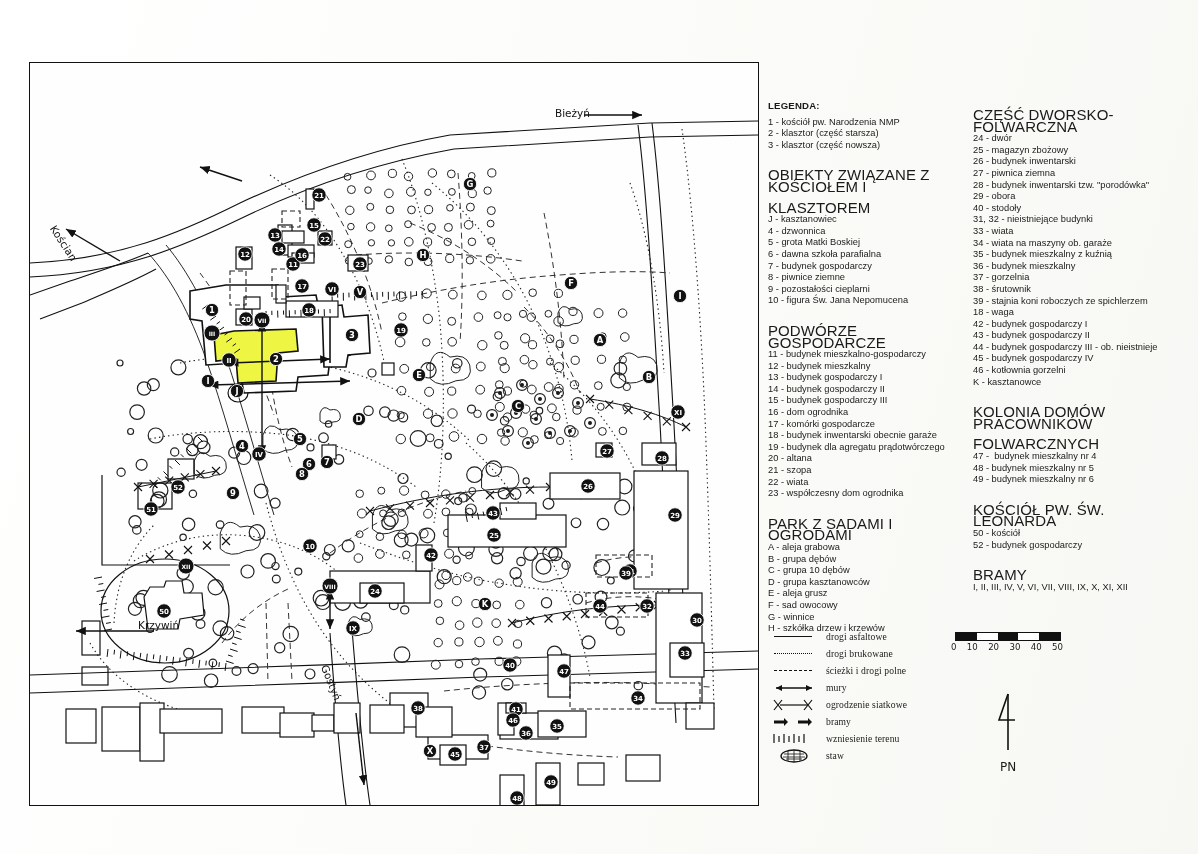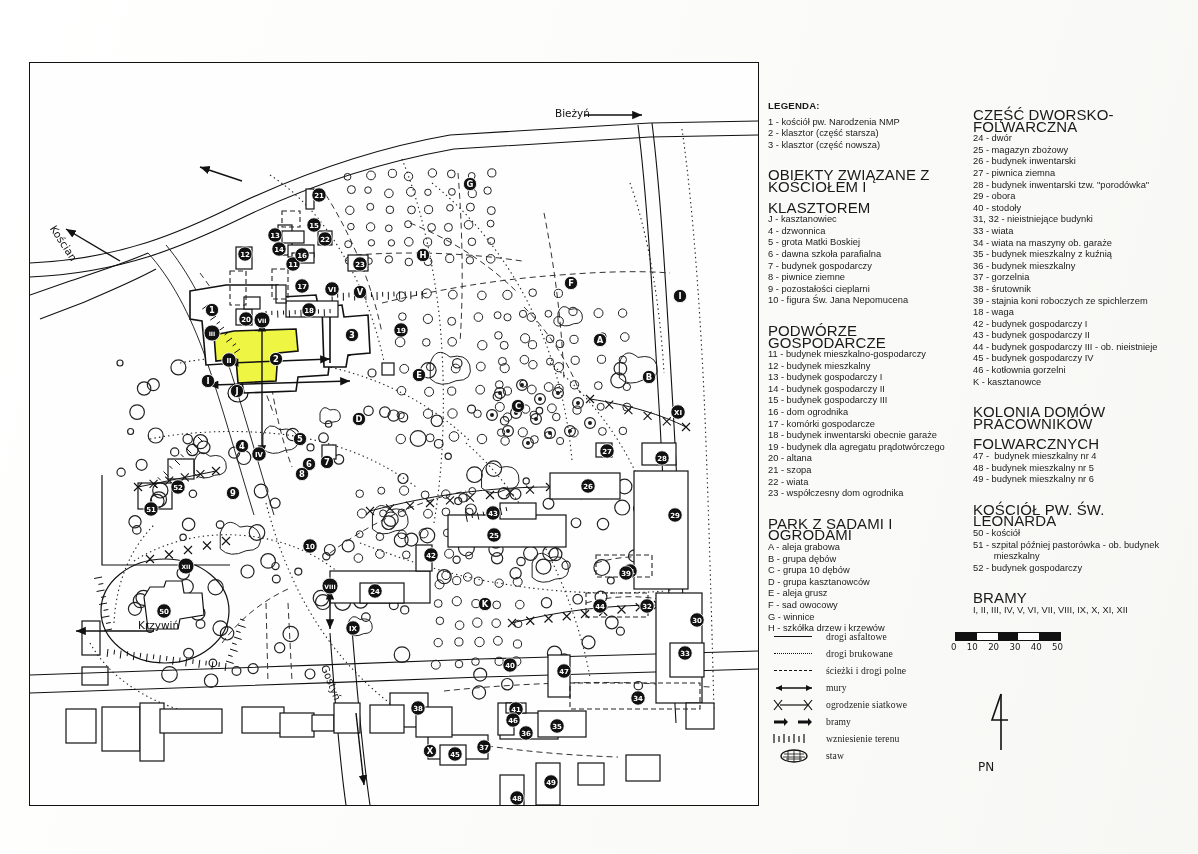--- a/index.html
+++ b/index.html
@@ -46,21 +46,21 @@
   .sym-label{padding-left:8px;letter-spacing:.1px;}
   .s-line{position:absolute;left:4px;top:7px;width:38px;height:0;border-top:1.6px solid #111;}
   .s-dot{position:absolute;left:4px;top:7px;width:38px;height:0;border-top:1.6px dotted #111;}
   .s-dash{position:absolute;left:4px;top:7px;width:38px;height:0;border-top:1.6px dashed #111;}
   
   #scale{position:absolute;left:955px;top:632px;width:110px;}
   #scalebar{display:flex;height:7px;width:104px;border:1px solid #111;}
   #scalebar div{flex:1;}
   #scalenums{display:flex;width:112px;margin-left:-4px;font-size:8.6px;
     font-family:"DejaVu Sans", sans-serif;justify-content:space-between;padding-top:1px;}
-  #compass{position:absolute;left:978px;top:690px;text-align:left;width:60px;}
+  #compass{position:absolute;left:978px;top:690px;text-align:center;width:60px;}
   #compass .pn{font-family:"DejaVu Sans", sans-serif;font-size:12px;margin-top:2px;}
   
   .road-label{
     position:absolute;font-family:"DejaVu Sans", sans-serif;font-size:10.5px;
     color:#111;white-space:nowrap;
   }
 </style>
 </head>
 <body>
 
@@ -1131,22 +1131,20 @@
         <div class="leg-item">K - kasztanowce</div>
         <div class="leg-gap"></div>
         <div class="leg-head">KOLONIA DOMÓW PRACOWNIKÓW</div>
         <div class="leg-head">FOLWARCZNYCH</div>
         <div class="leg-item">47 -  budynek mieszkalny nr 4</div>
         <div class="leg-item">48 - budynek mieszkalny nr 5</div>
         <div class="leg-item">49 - budynek mieszkalny nr 6</div>
         <div class="leg-gap"></div>
         <div class="leg-head">KOŚCIÓŁ PW. ŚW. LEONARDA</div>
         <div class="leg-item">50 - kościół</div>
-        <div class="leg-item">51 - szpital później pastorówka - ob. budynek
-        mieszkalny</div>
         <div class="leg-item">52 - budynek gospodarczy</div>
         <div class="leg-gap"></div>
         <div class="leg-head">BRAMY</div>
         <div class="leg-item">I, II, III, IV, V, VI, VII, VIII, IX, X, XI, XII</div>
       </div>
   </div>
 </div>
 
 <div id="symkey">
     <div class="sym-row">

